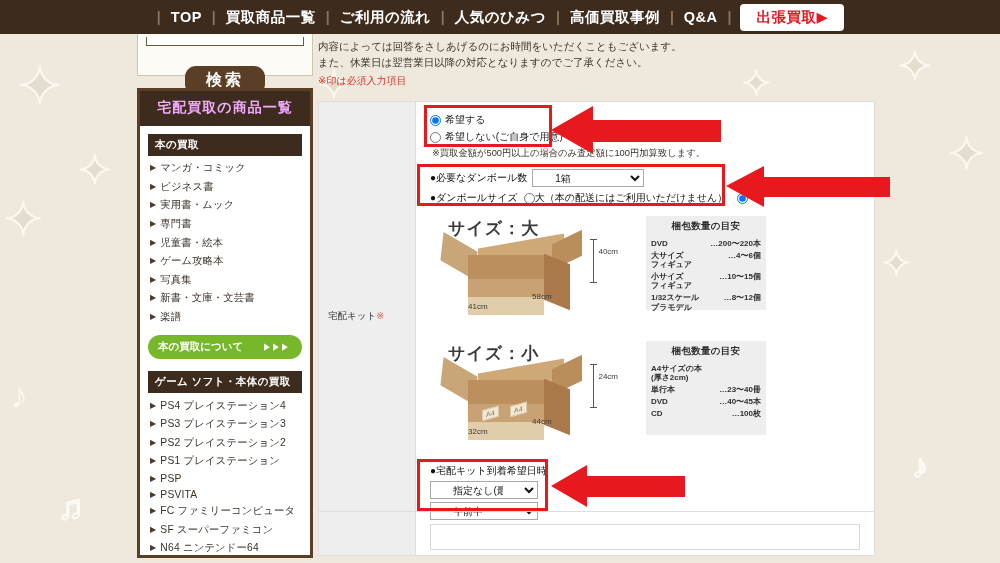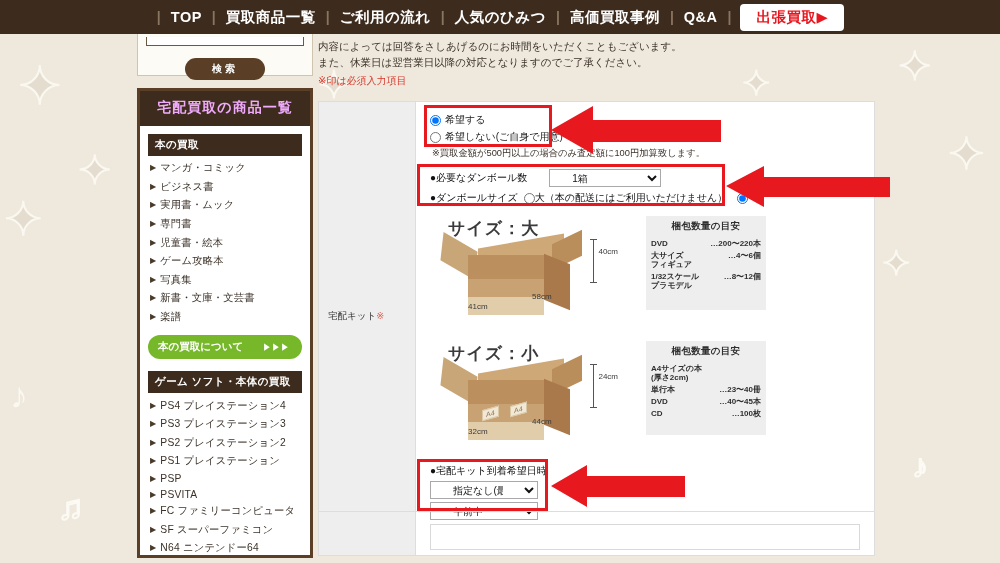--- a/index.html
+++ b/index.html
@@ -70,24 +70,24 @@
     border-top: none;
     padding: 3px 8px 7px 8px;
     height: 42px;
     position: relative;
   }
   .searchbox .field {
     height: 9px; border: 1px solid #6a5744; border-top: none;
     background: #ffffff;
   }
   .search-btn {
-    display: block; margin: 12px auto 0 auto;
+    display: block; margin: 20px auto 0 auto;
     background: #5a3f26; color: #ffffff;
     border: none; border-radius: 11px;
-    font-size: 10px; font-weight: bold;
+    font-size: 16px; font-weight: bold;
     letter-spacing: 3px;
     padding: 4px 0; width: 80px;
     text-align: center; cursor: pointer;
     font-family: "Liberation Sans", sans-serif;
   }
 
   .panel {
     margin-top: 12px;
     border: 3px solid #5a3f26;
     background: #ffffff;
@@ -386,21 +386,21 @@
           <input type="radio" name="kitreq" checked="" style="">
           <label>希望する</label>
         </div>
         <div class="radio-row">
           <input type="radio" name="kitreq" style="">
           <label>希望しない(ご自身で用意)</label>
         </div>
       </div>
       <div class="note-sm">※買取金額が500円以上の場合のみ査定額に100円加算致します。</div>
 
-      <div class="opt-row" style="margin-top:9px;gap:17px;">
+      <div class="opt-row" style="margin-top:9px;">
         <span>●必要なダンボール数</span>
         <select class="kit-num">
           <option>1箱</option>
         </select>
       </div>
 
       <div class="opt-row">
         <span>●ダンボールサイズ</span>
         <input type="radio" name="boxsize" style="margin-left: 6px;">
         <span style="">大（本の配送にはご利用いただけません）</span>
@@ -430,20 +430,25 @@
           <table>
             <tbody>
                 <tr>
               <td>DVD</td>
               <td class="v">…200〜220本</td>
             </tr>
             <tr>
               <td style="white-space:pre-line">大サイズ
 フィギュア</td>
               <td class="v">…4〜6個</td>
+            </tr>
+            <tr>
+              <td style="white-space:pre-line">小サイズ
+フィギュア</td>
+              <td class="v">…10〜15個</td>
             </tr>
             <tr>
               <td style="white-space:pre-line">1/32スケール
 プラモデル</td>
               <td class="v">…8〜12個</td>
             </tr>
           </tbody>
             </table>
         </div>
       </div>

